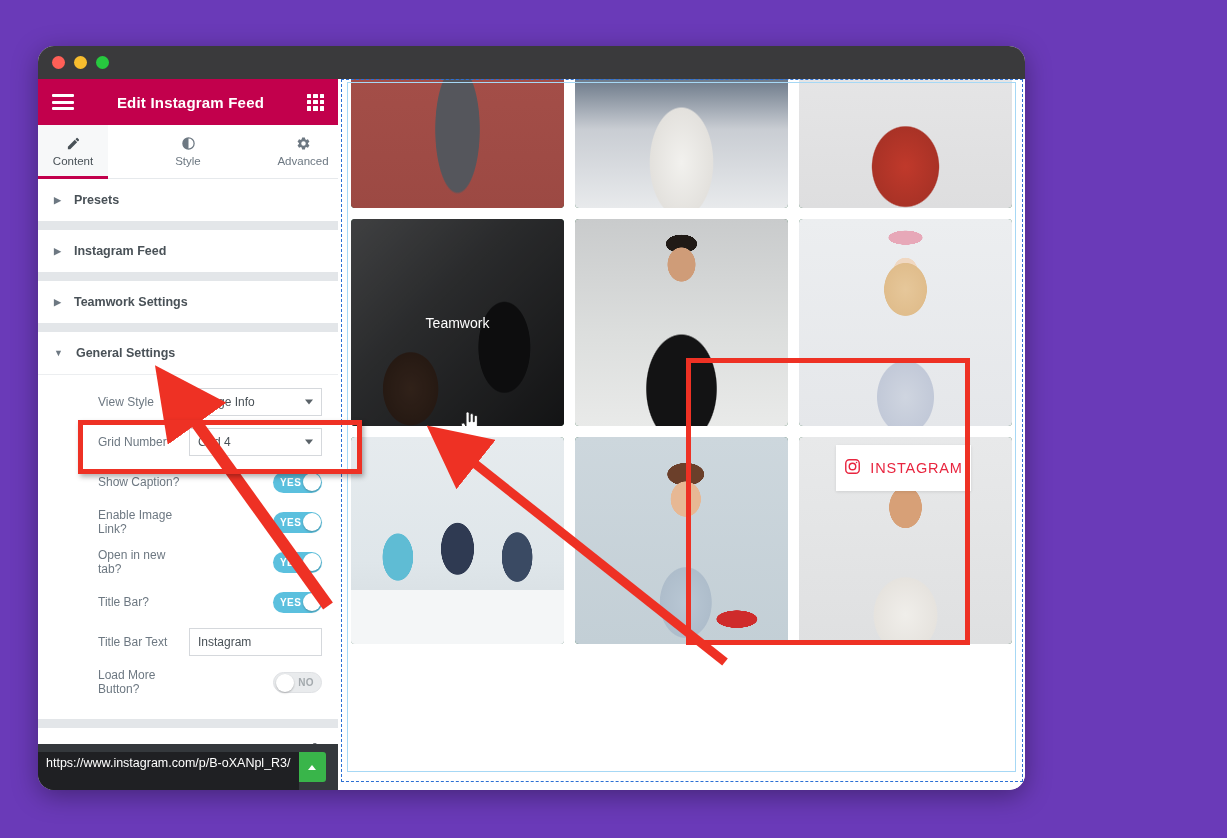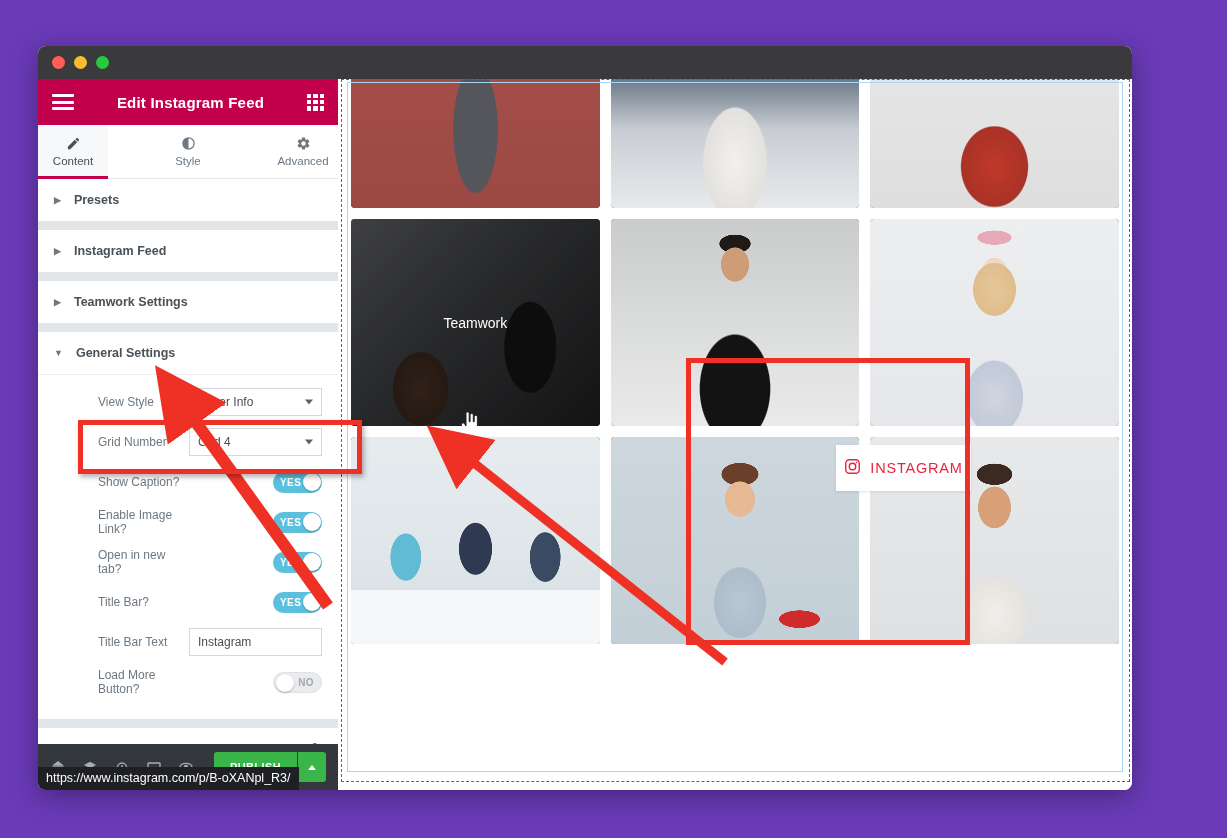--- a/index.html
+++ b/index.html
@@ -7,22 +7,22 @@
     width: 1227px; height: 838px;
     font-family: "Liberation Sans", sans-serif;
     background: #6a3ab8;
     overflow: hidden;
   }
 
   
   #app-window {
     position: absolute;
     left: 38px; top: 46px;
-    width: 1094px; height: 744px;
-    border-radius: 8px;
+    width: 987px; height: 744px;
+    border-radius: 16px;
     overflow: hidden;
     background: #fff;
     box-shadow: 0 6px 26px rgba(0,0,0,.35);
   }
 
   
   #titlebar {
     height: 33px;
     background: #3a3a3c;
     display: flex; align-items: center;
@@ -177,21 +177,21 @@
     border-left: 4.5px solid transparent;
     border-right: 4.5px solid transparent;
     border-bottom: 5px solid #fff;
   }
 
   
   #status-url {
     position: absolute;
     left: 0px; bottom: 0px;
     background: #1f2023; color: #fff;
-    font-size: 12.5px; padding: 4px 8px 5px;
+    font-size: 12.5px; padding: 4px 8px 20px;
     white-space: nowrap; z-index: 60;
     font-family: "Liberation Sans", sans-serif;
   }
 
   
   #canvas {
     flex: 1; background: #fff;
     position: relative; overflow: hidden;
   }
   #section-outline {
@@ -354,21 +354,21 @@
           <div class="sec-head">
             <span class="caret">▼</span>
             <span>General Settings</span>
           </div>
           <div class="sec-body">
 
             <div class="ctl-row">
               <div class="ctl-label">View Style</div>
               <div class="ctl-field">
                 <div class="fake-select">
-                  <span>Hover Info</span>
+                  <span>Image Info</span>
                   <span class="arrow"></span>
                 </div>
               </div>
             </div>
 
             <div class="ctl-row">
               <div class="ctl-label">Grid Number</div>
               <div class="ctl-field">
                 <div class="fake-select">
                   <span>Grid 4</span>

